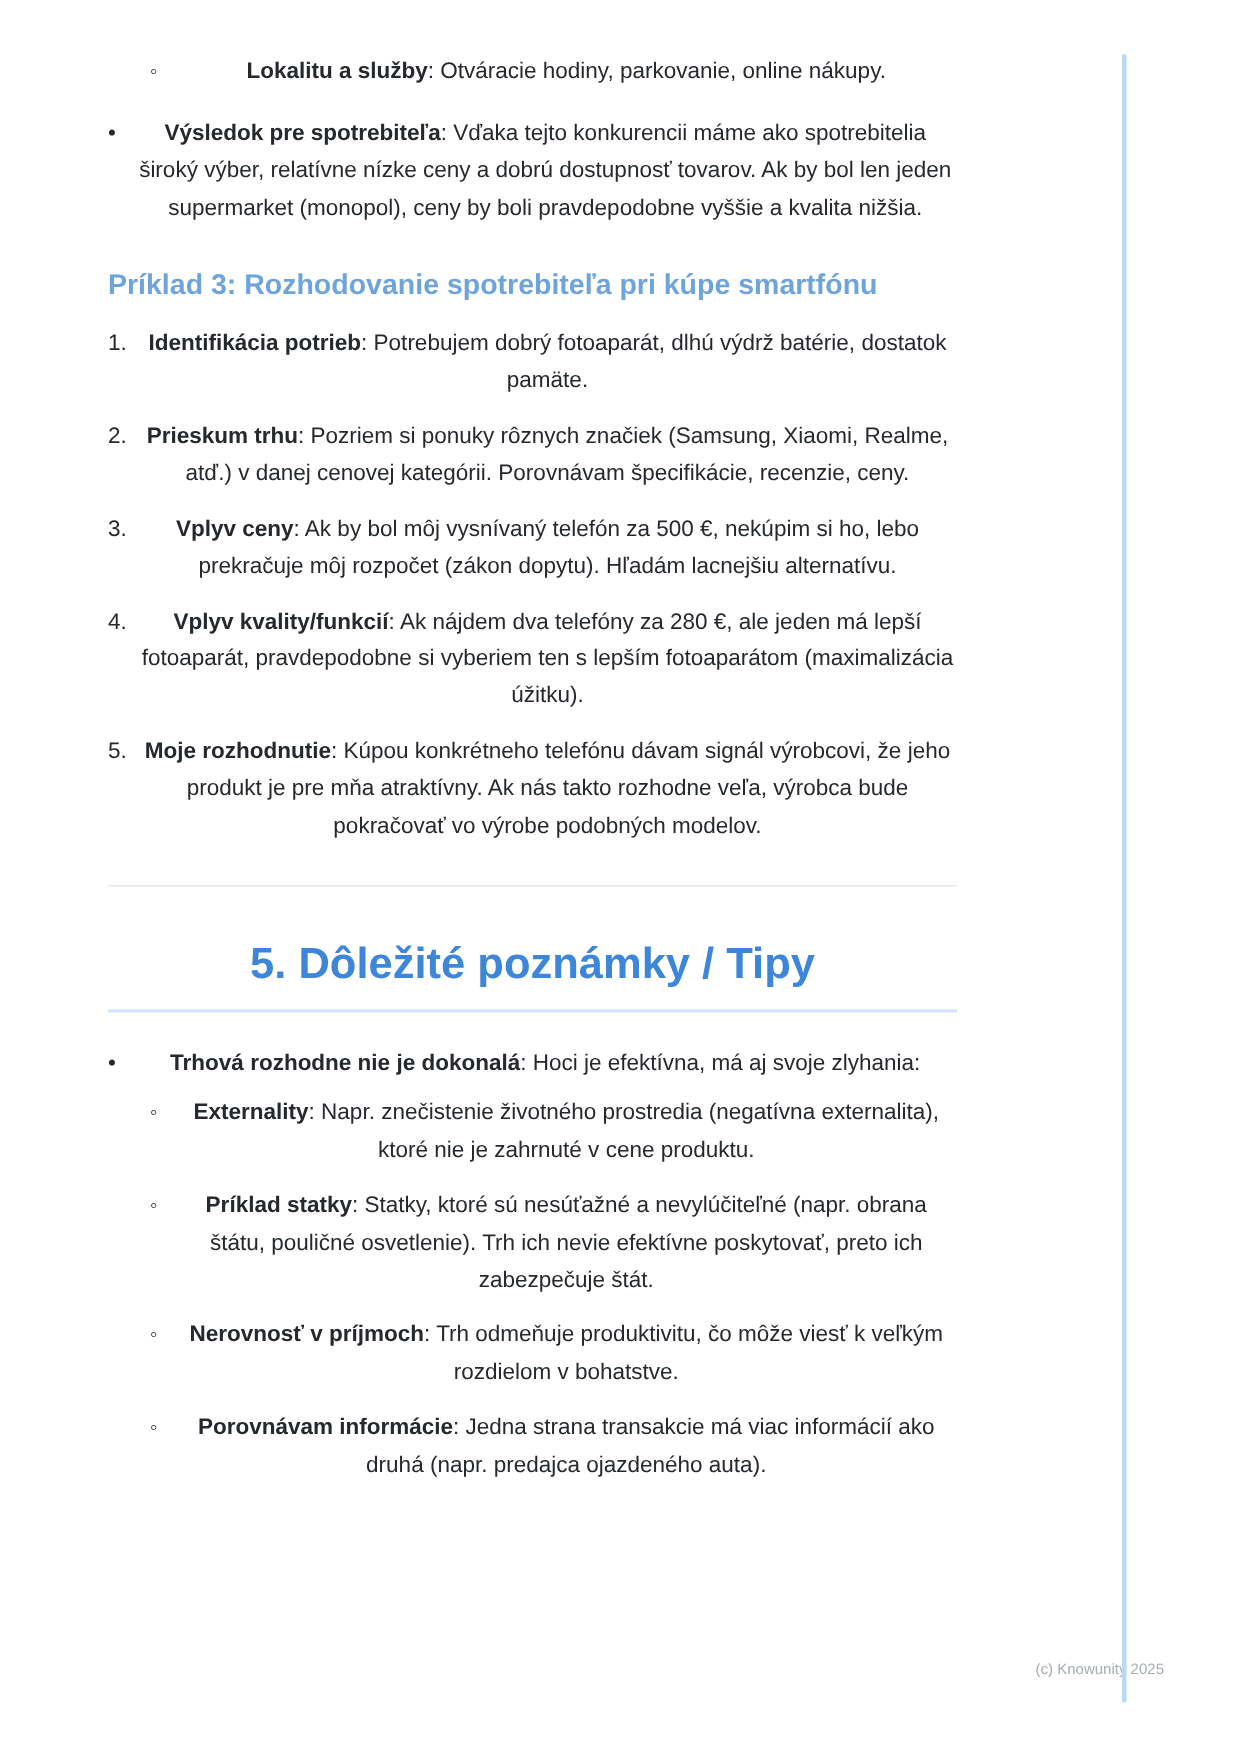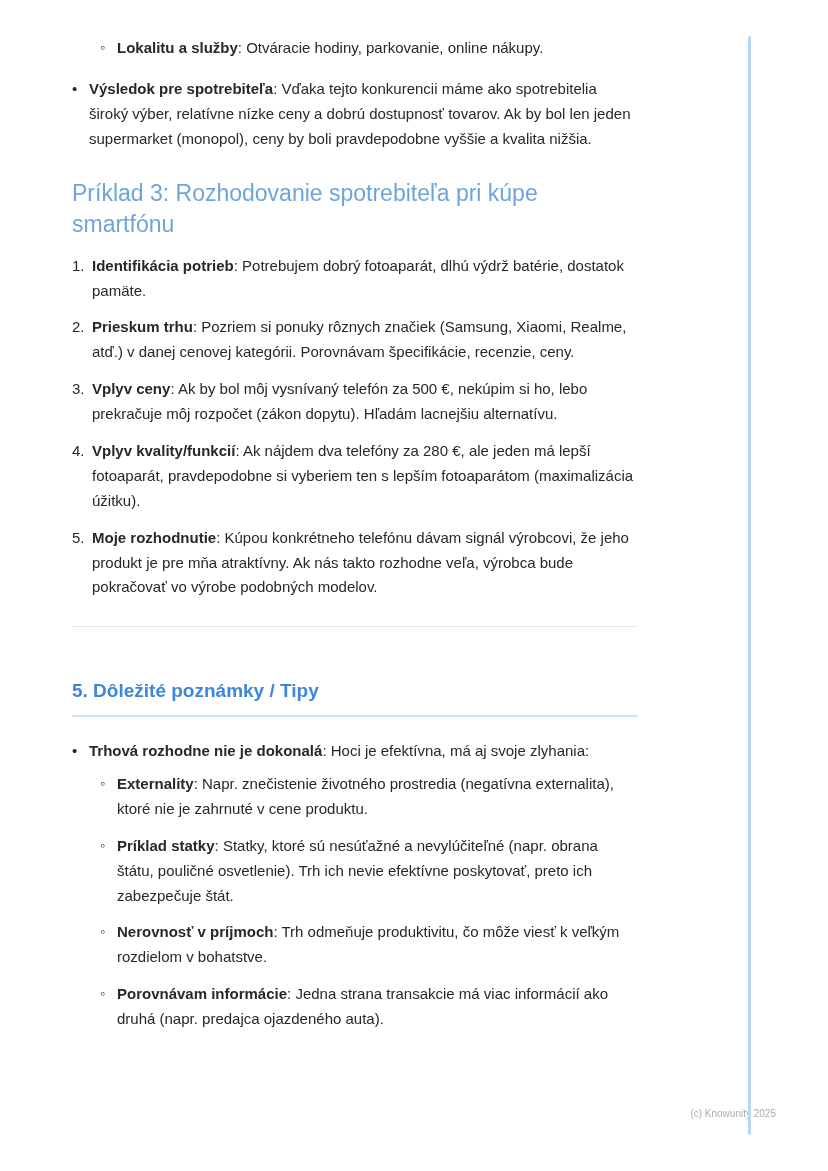--- a/index.html
+++ b/index.html
@@ -18,51 +18,52 @@
     top: 36px;
     width: 566px;
     font-size: 15px;
     line-height: 1.66;
   }
   .b { font-weight: 700; }
   .row { display: flex; align-items: flex-start; }
   .marker { flex: 0 0 17px; }
   .marker.circle { font-size: 14px; }
   .num { flex: 0 0 20px; }
-  .text { flex: 1 1 auto; }
+  .text { flex: 1 1 auto; text-align: center; }
   .indent { margin-left: 28px; }
 
   .top-subitem { margin-bottom: 16px; }
   .lead-bullet { margin-bottom: 0; }
 
   .h3 {
     margin: 26px 0 14px 0;
-    font-size: 23px;
+    font-size: 19px;
     line-height: 1.35;
-    font-weight: 400;
+    font-weight: 700;
     color: var(--h3-blue, #6FA4DB);
   }
   .para { margin: 0 0 16px 0; }
 
   .step { margin-bottom: 12px; }
   .step:last-of-type { margin-bottom: 0; }
 
   .rule {
     border: none;
     border-top: 1px solid #e7e8ea;
     margin: 26px 0 0 0;
   }
   .h2 {
-    margin: 52px 0 22px 0;
-    font-size: 19px;
+    margin: 34px 0 22px 0;
+    font-size: 29px;
     line-height: 1.25;
     font-weight: 700;
     color: var(--h2-blue, #3E86D8);
     padding-bottom: 12px;
     border-bottom: 2px solid var(--h2-underline, #CFE3F8);
+    text-align: center;
   }
   .tips-bullet { margin-bottom: 8px; }
   .sub-item { margin-bottom: 12px; }
   .sub-item:last-of-type { margin-bottom: 0; }
 
   .footer {
     position: absolute;
     right: 52px;
     bottom: 52px;
     font-size: 10px;

